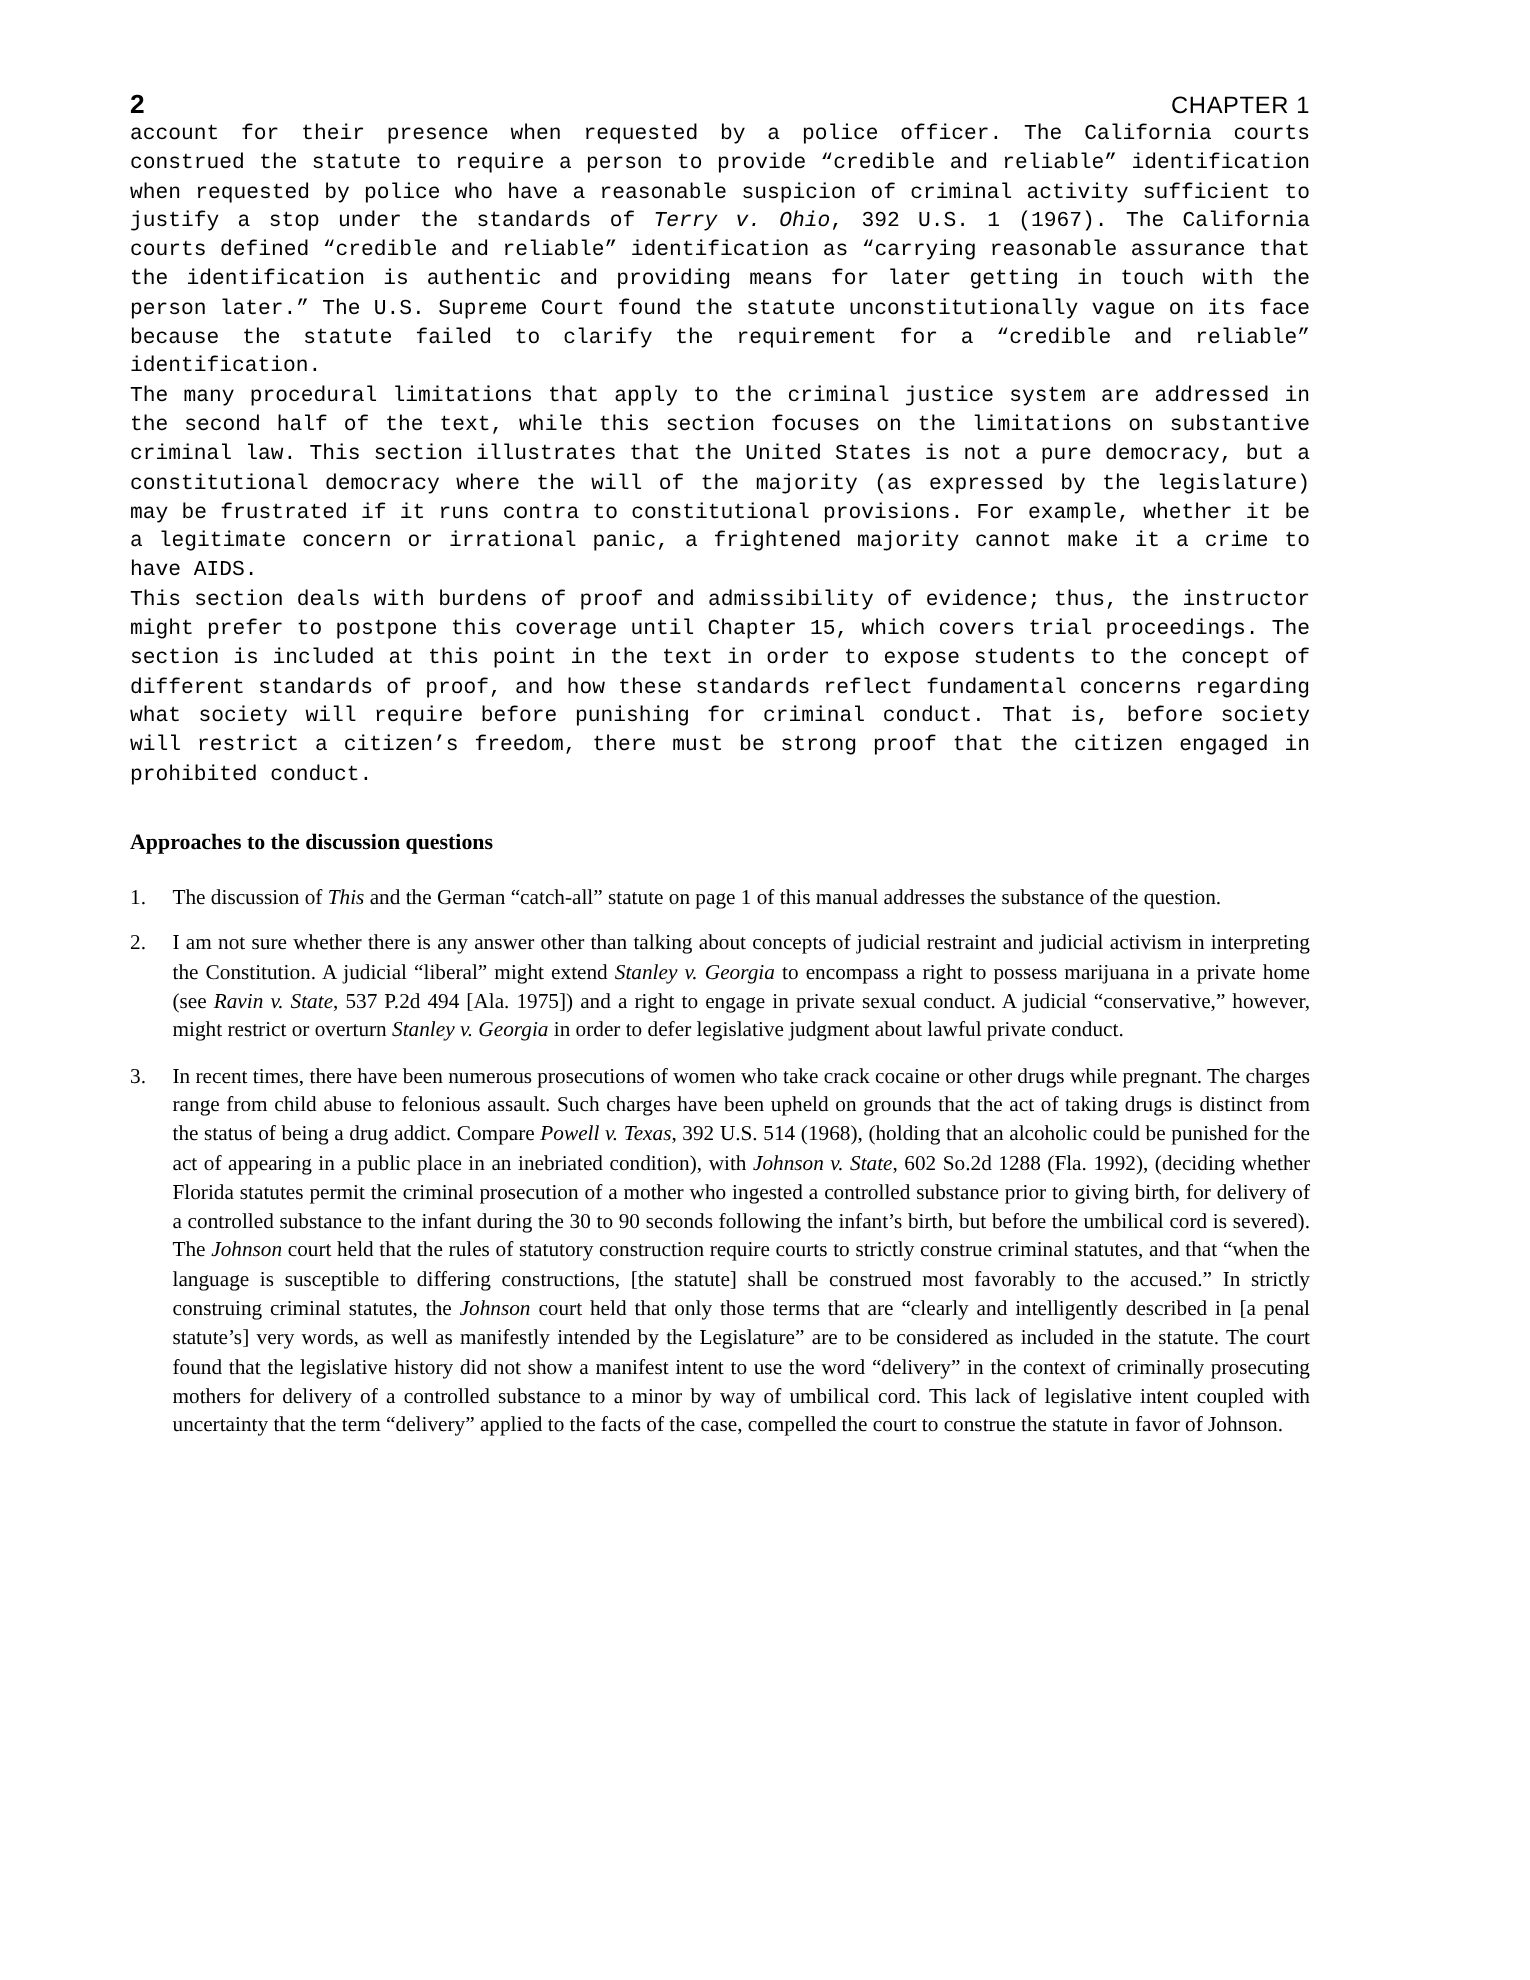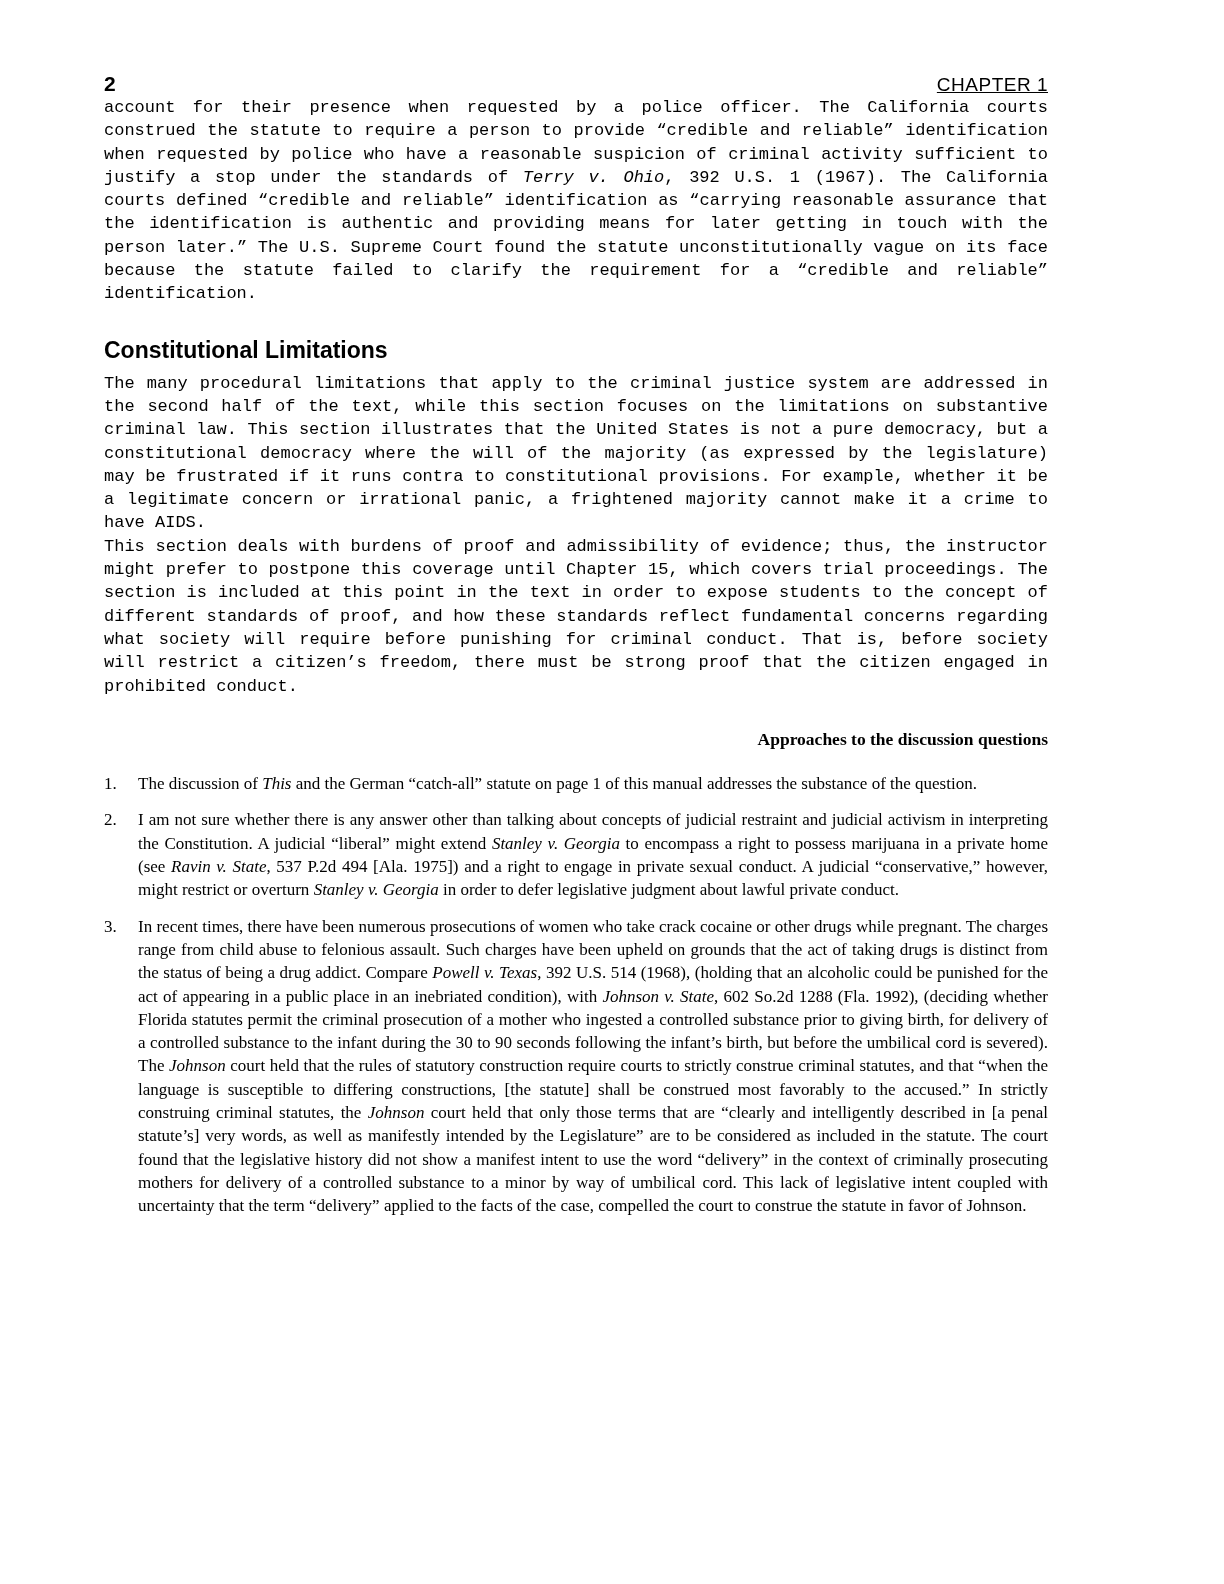--- a/index.html
+++ b/index.html
@@ -20,21 +20,20 @@
     align-items: baseline;
     font-family: "Liberation Sans", "DejaVu Sans", sans-serif;
   }
   .page-number {
     font-size: 21px;
     font-weight: bold;
   }
   .chapter-label {
     font-size: 19px;
     letter-spacing: 0.5px;
-    text-decoration: underline;
   }
   .body-text {
     font-family: "Liberation Serif", "DejaVu Serif", serif;
     font-size: 17px;
     line-height: 23.3px;
     text-align: justify;
   }
   p.para { margin: 0; font-family: Liberation Mono, monospace; }
   .intro-para { margin-top: 47px; }
   h2.section-heading {
@@ -42,21 +41,21 @@
     font-size: 23px;
     line-height: 26px;
     font-weight: bold;
     margin: 31px 0 9px 0;
   }
   .para-indent { text-indent: 40px; }
   .discussion-heading {
     font-family: "Liberation Serif", "DejaVu Serif", serif;
     font-size: 17.5px;
     font-weight: bold;
-    text-align: right;
+    text-align: left;
     margin: 30px 0 21px 0;
   }
   .question-item {
     display: flex;
     margin-top: 13px;
   }
   .question-number {
     flex: none;
     width: 34px;
     text-align: left;
@@ -73,21 +72,20 @@
 
   <div class="running-header">
     <span class="page-number">2</span>
     <span class="chapter-label">CHAPTER 1</span>
   </div>
 
   <div class="body-text">
 
     <p class="para intro-para">account for their presence when requested by a police officer. The California courts construed the statute to require a person to provide “credible and reliable” identification when requested by police who have a reasonable suspicion of criminal activity sufficient to justify a stop under the standards of <i>Terry v. Ohio</i>, 392 U.S. 1 (1967). The California courts defined “credible and reliable” identification as “carrying reasonable assurance that the identification is authentic and providing means for later getting in touch with the person later.” The U.S. Supreme Court found the statute unconstitutionally vague on its face because the statute failed to clarify the requirement for a “credible and reliable” identification.</p>
 
-    <h2 class="section-heading">Constitutional Limitations</h2>
     <p class="para">The many procedural limitations that apply to the criminal justice system are addressed in the second half of the text, while this section focuses on the limitations on substantive criminal law. This section illustrates that the United States is not a pure democracy, but a constitutional democracy where the will of the majority (as expressed by the legislature) may be frustrated if it runs contra to constitutional provisions. For example, whether it be a legitimate concern or irrational panic, a frightened majority cannot make it a crime to have AIDS.</p>
 
     <p class="para">This section deals with burdens of proof and admissibility of evidence; thus, the instructor might prefer to postpone this coverage until Chapter 15, which covers trial proceedings. The section is included at this point in the text in order to expose students to the concept of different standards of proof, and how these standards reflect fundamental concerns regarding what society will require before punishing for criminal conduct. That is, before society will restrict a citizen’s freedom, there must be strong proof that the citizen engaged in prohibited conduct.</p>
 
     <div class="discussion-heading">Approaches to the discussion questions</div>
 
     <div class="question-item">
       <span class="question-number">1.</span>
       <div class="question-text">The discussion of <i>This</i> and the German “catch-all” statute on page 1 of this manual addresses the substance of the question.</div>
     </div>

